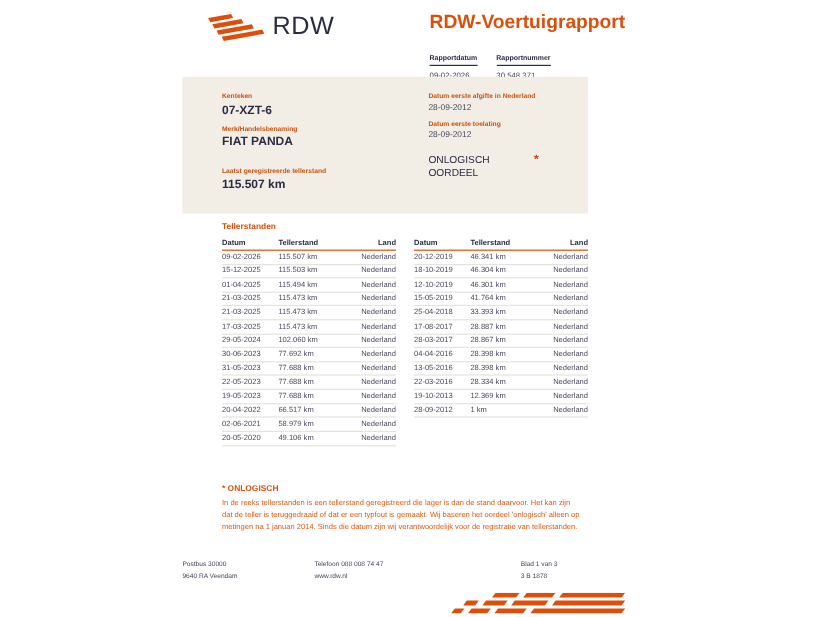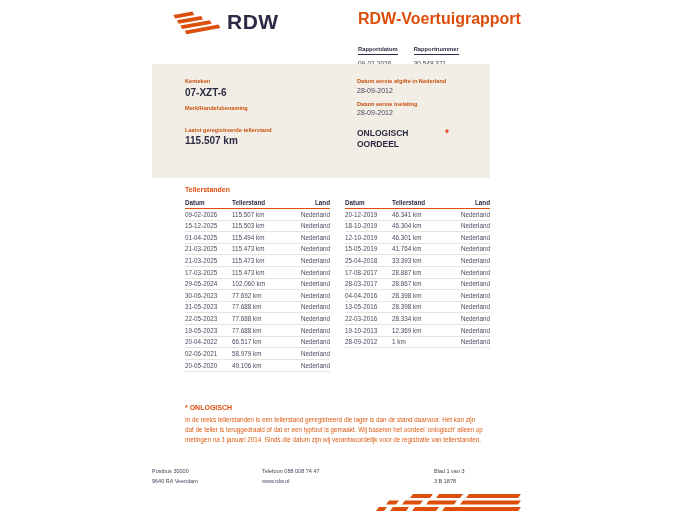--- a/index.html
+++ b/index.html
@@ -3,40 +3,40 @@
 <meta charset="utf-8">
 <style>
   * { margin:0; padding:0; box-sizing:border-box; }
   html,body { width:685px; height:514px; overflow:hidden; background:#ffffff;
               font-family:"Liberation Sans", sans-serif; }
   .page { position:absolute; inset:0; background:#fff; }
 
   
   .logo { position:absolute; left:170px; top:7px; display:flex; align-items:center; }
   .logo svg { width:52px; height:30px; }
-  .logo-text { font-size:21px; font-weight:bold; color:#2b2b45; margin-left:5px; letter-spacing:.5px; }
+  .logo-text { font-size:21px; font-weight:normal; color:#2b2b45; margin-left:5px; letter-spacing:.5px; }
 
   .titleblock { position:absolute; left:358px; top:10px; width:230px; }
   .doc-title { color:#de4e0b; font-weight:bold; font-size:16px; }
   .meta { display:flex; gap:16px; margin-top:9px; }
   .meta-label { font-size:5.8px; font-weight:bold; color:#2b2b45; padding-bottom:2px;
                 border-bottom:1px solid #2b2b45; display:inline-block; }
   .meta-value { font-size:6.5px; color:#44445a; margin-top:5px; }
 
   
   .panel { position:absolute; left:152px; top:64px; width:338px; height:114px; background:#f3eee5; }
   .panel-left  { position:absolute; left:33px;  top:14px; width:150px; }
   .panel-right { position:absolute; left:205px; top:14px; width:125px; }
   .field { margin-bottom:7px; }
   .field.gap { margin-top:16px; }
   .flabel { font-size:5.6px; font-weight:bold; color:#c8500e; margin-bottom:2.5px; }
   .fvalue-big { font-size:10px; font-weight:bold; color:#2b2b45; }
   .fvalue { font-size:7px; color:#44445a; }
   .verdict-row { margin-top:12px; display:flex; align-items:flex-start; }
-  .verdict { font-size:8.5px; font-weight:bold; color:#2b2b45; width:60px; line-height:1.3; }
+  .verdict { font-size:8.5px; font-weight:normal; color:#2b2b45; width:60px; line-height:1.3; }
   .verdict-mark { color:#de3a0b; font-size:10px; font-weight:bold; margin-left:28px; }
 
   
   .tables { position:absolute; left:185px; top:186px; width:305px; }
   .table-title { color:#de4e0b; font-weight:bold; font-size:7px; margin-bottom:6px; }
   .tgroups { display:flex; gap:15px; }
   .tgroup { width:145px; }
   .thead { display:flex; border-bottom:1px solid #de4e0b; padding-bottom:2px; }
   .thead span { font-size:6.3px; font-weight:bold; color:#2b2b45; }
   .trow { display:flex; border-bottom:1px solid #e3e3e0; padding:1.6px 0; }
@@ -90,20 +90,21 @@
   </div>
 
   <div class="panel">
     <div class="panel-left">
       <div class="field">
         <div class="flabel">Kenteken</div>
         <div class="fvalue-big">07-XZT-6</div>
       </div>
       <div class="field">
         <div class="flabel">Merk/Handelsbenaming</div>
+        <div class="fvalue-big">FIAT PANDA</div>
       </div>
       <div class="field gap">
         <div class="flabel">Laatst geregistreerde tellerstand</div>
         <div class="fvalue-big">115.507 km</div>
       </div>
     </div>
     <div class="panel-right">
       <div class="field">
         <div class="flabel">Datum eerste afgifte in Nederland</div>
         <div class="fvalue">28-09-2012</div>

